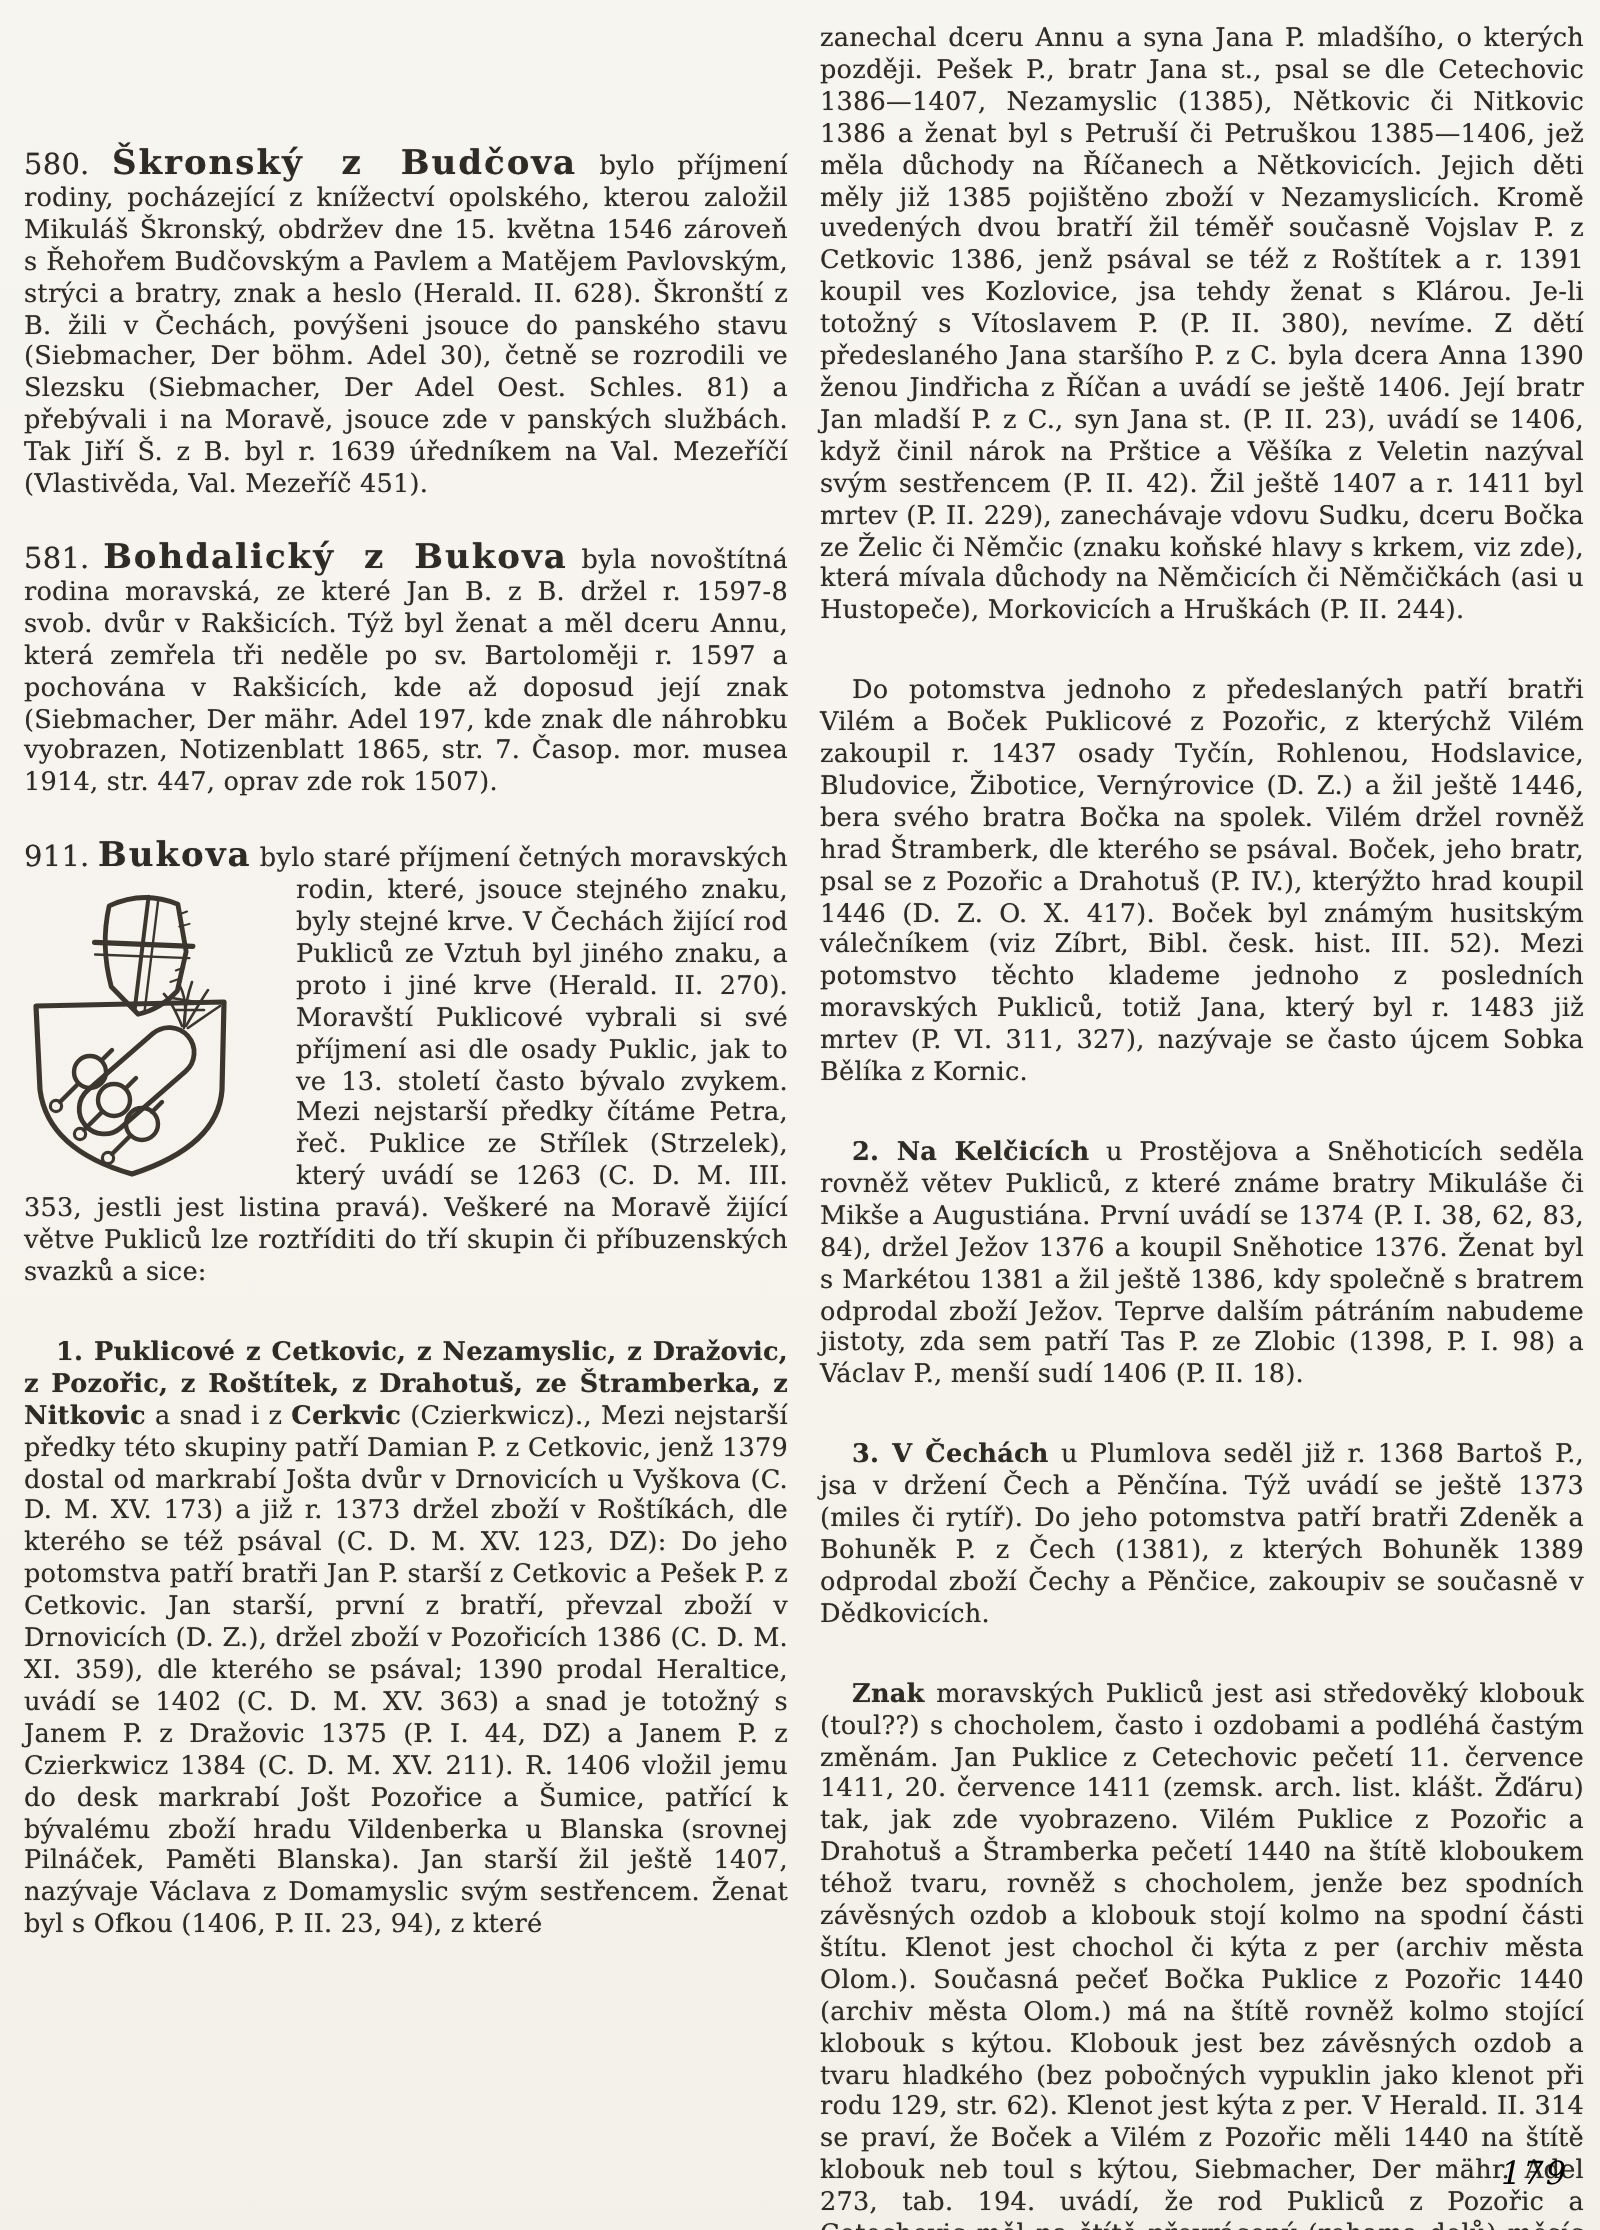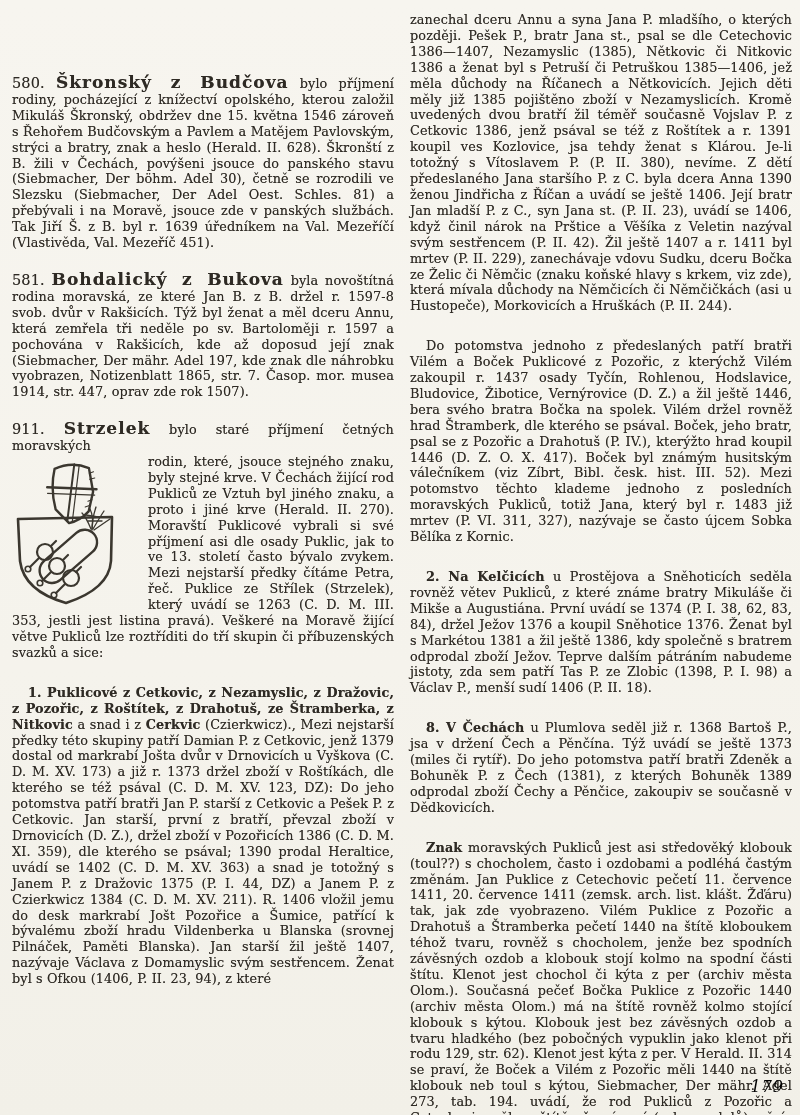--- a/index.html
+++ b/index.html
@@ -56,21 +56,21 @@
   <div class="cols">
 
     <div class="col col-left">
 
       <p class="entry"><span class="enum">580.</span> <span class="etitle">Škronský z Budčova</span> <span>bylo příjmení rodiny, pocházející z knížectví opolského, kterou založil Mikuláš Škronský, obdržev dne 15. května 1546 zároveň s Řehořem Budčovským a Pavlem a Matějem Pavlovským, strýci a bratry, znak a heslo (Herald. II. 628). Škronští z B. žili v Čechách, povýšeni jsouce do panského stavu (Siebmacher, Der böhm. Adel 30), četně se rozrodili ve Slezsku (Siebmacher, Der Adel Oest. Schles. 81) a přebývali i na Moravě, jsouce zde v panských službách. Tak Jiří Š. z B. byl r. 1639 úředníkem na Val. Mezeříčí (Vlastivěda, Val. Mezeříč 451).</span></p>
 
 
       <p class="entry"><span class="enum">581.</span> <span class="etitle">Bohdalický z Bukova</span> <span>byla novoštítná rodina moravská, ze které Jan B. z B. držel r. 1597-8 svob. dvůr v Rakšicích. Týž byl ženat a měl dceru Annu, která zemřela tři neděle po sv. Bartoloměji r. 1597 a pochována v Rakšicích, kde až doposud její znak (Siebmacher, Der mähr. Adel 197, kde znak dle náhrobku vyobrazen, Notizenblatt 1865, str. 7. Časop. mor. musea 1914, str. 447, oprav zde rok 1507).</span></p>
 
 
-      <p class="entry"><span class="enum">911.</span> <span class="etitle">Strzelek</span> <span>bylo staré příjmení četných moravských</span></p>
+      <p class="entry"><span class="enum">911.</span> <span class="etitle">Bukova</span> <span>bylo staré příjmení četných moravských</span></p>
 
       <p>
         <span class="arms">
             <svg viewBox="0 0 106 150" xmlns="http://www.w3.org/2000/svg">
 
           <g transform="translate(28,2) rotate(7,30,32)" stroke-width="2.4">
             <path d="M12 12 Q28 2 46 7 L53 30 L51 50 Q44 60 33 64 L18 52 Q10 32 12 12 Z"></path>
             <path d="M31 5 L31 62" stroke-width="2"></path>
             <path d="M36 5 L36 62" stroke-width="1.2"></path>
             <path d="M7 31 L56 27" stroke-width="2.6"></path>
@@ -116,20 +116,20 @@
       <p class="ind gap-md"><b>1. Puklicové z Cetkovic, z Nezamyslic, z Dražovic, z Pozořic, z Roštítek, z Drahotuš, ze Štramberka, z Nitkovic</b><span> a snad i z </span><b>Cerkvic</b><span> (Czierkwicz)., Mezi nejstarší předky této skupiny patří Damian P. z Cetkovic, jenž 1379 dostal od markrabí Jošta dvůr v Drnovicích u Vyškova (C. D. M. XV. 173) a již r. 1373 držel zboží v Roštíkách, dle kterého se též psával (C. D. M. XV. 123, DZ): Do jeho potomstva patří bratři Jan P. starší z Cetkovic a Pešek P. z Cetkovic. Jan starší, první z bratří, převzal zboží v Drnovicích (D. Z.), držel zboží v Pozořicích 1386 (C. D. M. XI. 359), dle kterého se psával; 1390 prodal Heraltice, uvádí se 1402 (C. D. M. XV. 363) a snad je totožný s Janem P. z Dražovic 1375 (P. I. 44, DZ) a Janem P. z Czierkwicz 1384 (C. D. M. XV. 211). R. 1406 vložil jemu do desk markrabí Jošt Pozořice a Šumice, patřící k bývalému zboží hradu Vildenberka u Blanska (srovnej Pilnáček, Paměti Blanska). Jan starší žil ještě 1407, nazývaje Václava z Domamyslic svým sestřencem. Ženat byl s Ofkou (1406, P. II. 23, 94), z které</span></p>
     </div>
 
     <div class="col col-right">
       <p>zanechal dceru Annu a syna Jana P. mladšího, o kterých později. Pešek P., bratr Jana st., psal se dle Cetechovic 1386—1407, Nezamyslic (1385), Nětkovic či Nitkovic 1386 a ženat byl s Petruší či Petruškou 1385—1406, jež měla důchody na Říčanech a Nětkovicích. Jejich děti měly již 1385 pojištěno zboží v Nezamyslicích. Kromě uvedených dvou bratří žil téměř současně Vojslav P. z Cetkovic 1386, jenž psával se též z Roštítek a r. 1391 koupil ves Kozlovice, jsa tehdy ženat s Klárou. Je-li totožný s Vítoslavem P. (P. II. 380), nevíme. Z dětí předeslaného Jana staršího P. z C. byla dcera Anna 1390 ženou Jindřicha z Říčan a uvádí se ještě 1406. Její bratr Jan mladší P. z C., syn Jana st. (P. II. 23), uvádí se 1406, když činil nárok na Prštice a Věšíka z Veletin nazýval svým sestřencem (P. II. 42). Žil ještě 1407 a r. 1411 byl mrtev (P. II. 229), zanechávaje vdovu Sudku, dceru Bočka ze Želic či Němčic (znaku koňské hlavy s krkem, viz zde), která mívala důchody na Němčicích či Němčičkách (asi u Hustopeče), Morkovicích a Hruškách (P. II. 244).</p>
 
       <p class="ind gap-md">Do potomstva jednoho z předeslaných patří bratři Vilém a Boček Puklicové z Pozořic, z kterýchž Vilém zakoupil r. 1437 osady Tyčín, Rohlenou, Hodslavice, Bludovice, Žibotice, Vernýrovice (D. Z.) a žil ještě 1446, bera svého bratra Bočka na spolek. Vilém držel rovněž hrad Štramberk, dle kterého se psával. Boček, jeho bratr, psal se z Pozořic a Drahotuš (P. IV.), kterýžto hrad koupil 1446 (D. Z. O. X. 417). Boček byl známým husitským válečníkem (viz Zíbrt, Bibl. česk. hist. III. 52). Mezi potomstvo těchto klademe jednoho z posledních moravských Pukliců, totiž Jana, který byl r. 1483 již mrtev (P. VI. 311, 327), nazývaje se často újcem Sobka Bělíka z Kornic.</p>
 
       <p class="ind gap-md"><b>2. Na Kelčicích</b><span> u Prostějova a Sněhoticích seděla rovněž větev Pukliců, z které známe bratry Mikuláše či Mikše a Augustiána. První uvádí se 1374 (P. I. 38, 62, 83, 84), držel Ježov 1376 a koupil Sněhotice 1376. Ženat byl s Markétou 1381 a žil ještě 1386, kdy společně s bratrem odprodal zboží Ježov. Teprve dalším pátráním nabudeme jistoty, zda sem patří Tas P. ze Zlobic (1398, P. I. 98) a Václav P., menší sudí 1406 (P. II. 18).</span></p>
 
-      <p class="ind gap-md"><b>8. V Čechách</b><span> u Plumlova seděl již r. 1368 Bartoš P., jsa v držení Čech a Pěnčína. Týž uvádí se ještě 1373 (miles či rytíř). Do jeho potomstva patří bratři Zdeněk a Bohuněk P. z Čech (1381), z kterých Bohuněk 1389 odprodal zboží Čechy a Pěnčice, zakoupiv se současně v Dědkovicích.</span></p>
+      <p class="ind gap-md"><b>3. V Čechách</b><span> u Plumlova seděl již r. 1368 Bartoš P., jsa v držení Čech a Pěnčína. Týž uvádí se ještě 1373 (miles či rytíř). Do jeho potomstva patří bratři Zdeněk a Bohuněk P. z Čech (1381), z kterých Bohuněk 1389 odprodal zboží Čechy a Pěnčice, zakoupiv se současně v Dědkovicích.</span></p>
 
       <p class="ind gap-md"><b>Znak</b><span> moravských Pukliců jest asi středověký klobouk (toul??) s chocholem, často i ozdobami a podléhá častým změnám. Jan Puklice z Cetechovic pečetí 11. července 1411, 20. července 1411 (zemsk. arch. list. klášt. Žďáru) tak, jak zde vyobrazeno. Vilém Puklice z Pozořic a Drahotuš a Štramberka pečetí 1440 na štítě kloboukem téhož tvaru, rovněž s chocholem, jenže bez spodních závěsných ozdob a klobouk stojí kolmo na spodní části štítu. Klenot jest chochol či kýta z per (archiv města Olom.). Současná pečeť Bočka Puklice z Pozořic 1440 (archiv města Olom.) má na štítě rovněž kolmo stojící klobouk s kýtou. Klobouk jest bez závěsných ozdob a tvaru hladkého (bez pobočných vypuklin jako klenot při rodu 129, str. 62). Klenot jest kýta z per. V Herald. II. 314 se praví, že Boček a Vilém z Pozořic měli 1440 na štítě klobouk neb toul s kýtou, Siebmacher, Der mähr. Adel 273, tab. 194. uvádí, že rod Pukliců z Pozořic a Cetechovic měl na štítě převrácený (rohama dolů) měsíc a pod ním hvězdu, klenot hvězdu, čehož dokladů však nikde jsme nenalezli. Obdélník, z něhož visí tři o-</span></p>
     </div>
   </div>
 
   <div class="page-num">179</div>
 </div>
 
 </body></html>

